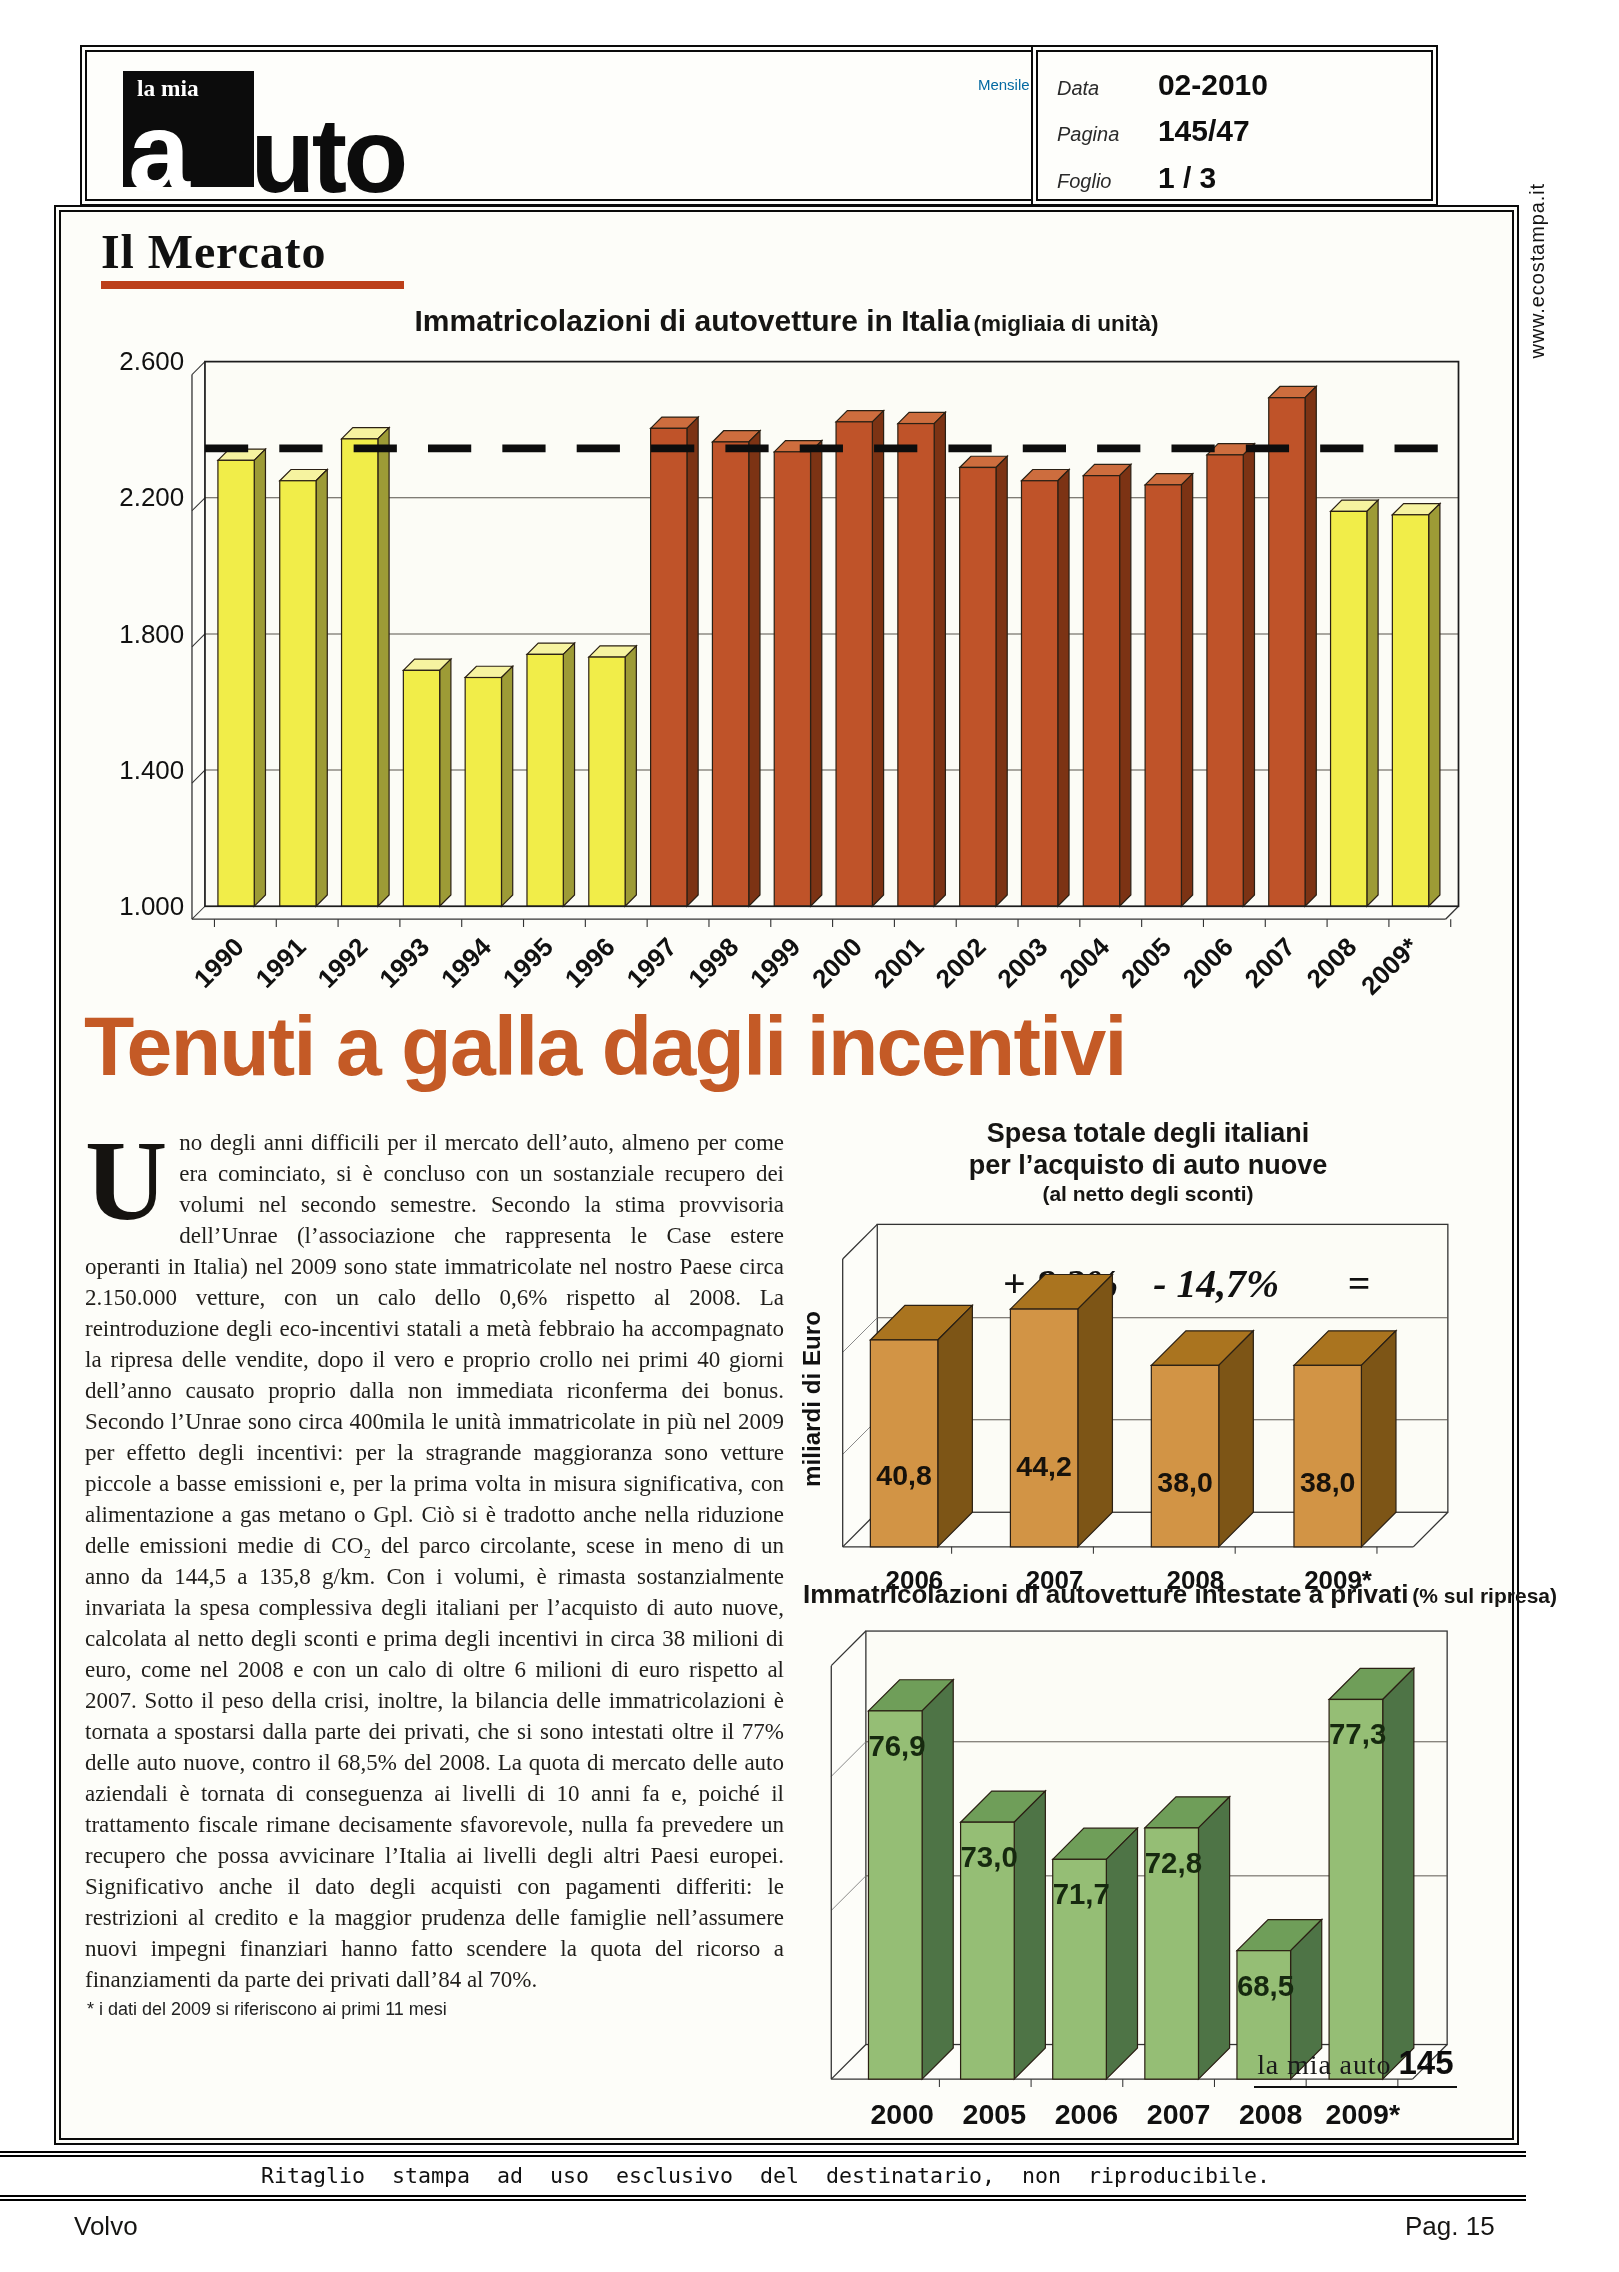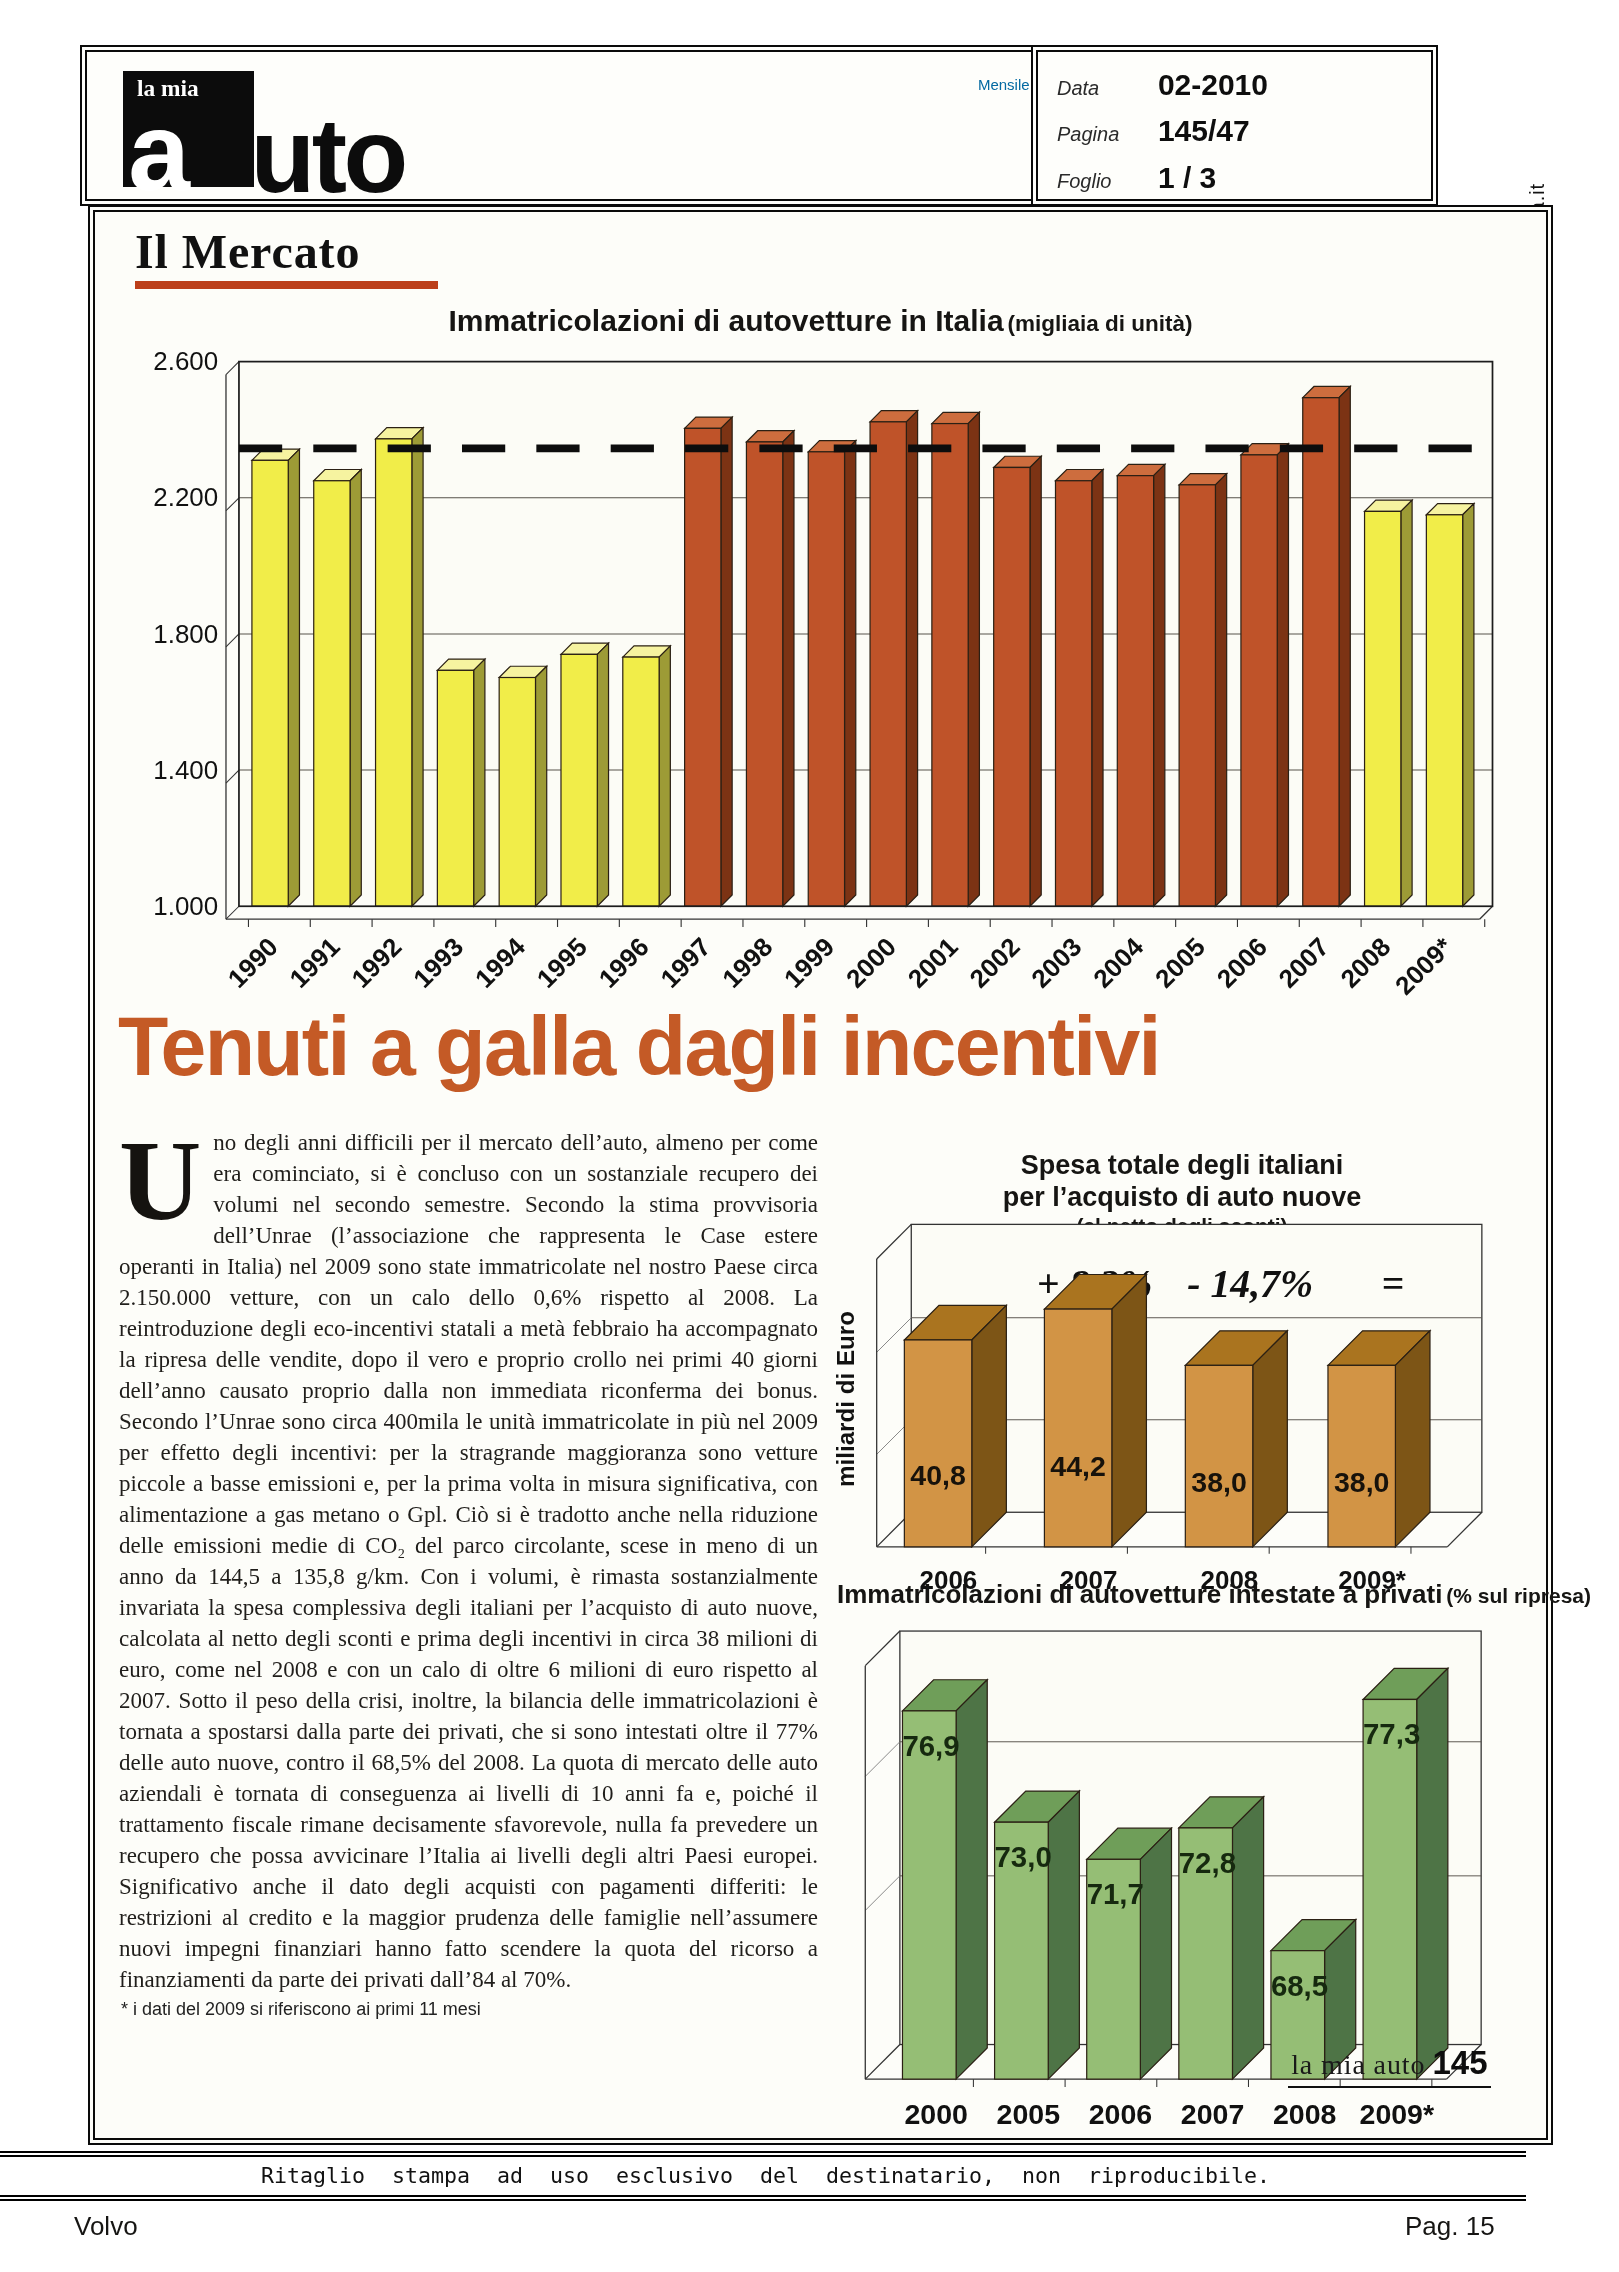--- a/index.html
+++ b/index.html
@@ -18,38 +18,38 @@
   .logo-uto{display:inline-block;font-weight:bold;font-size:106px;line-height:1;color:#0c0c0c;margin-left:-3.5px;position:relative;top:21px;letter-spacing:-3.5px;}
   .hdr-field{position:absolute;left:19px;white-space:nowrap;}
   .hdr-field .lab{display:inline-block;width:97px;font-size:20px;color:#2a2a2a;font-style:italic;}
   .hdr-field .val{font-size:30px;font-weight:bold;color:#0e0e0e;}
 
   .vert{position:absolute;writing-mode:vertical-rl;transform:rotate(180deg);color:#141414;}
   .eco{left:1526px;top:183px;font-size:20px;letter-spacing:0.9px;}
   .code{left:1497px;top:1997px;font-size:19px;color:#2b2b2b;}
 
   
-  .mainframe{left:54px;top:205px;width:1465px;height:1940px;background:#fdfdf9;margin-left:34px;}
+  .mainframe{left:54px;top:205px;width:1465px;height:1940px;background:#fdfdf9;}
   .il-mercato{position:absolute;left:40px;top:12px;}
   .il-mercato .t{font-family:"Liberation Serif",serif;font-weight:bold;font-size:48px;letter-spacing:0.9px;color:#111;}
   .il-mercato .rule{width:303px;height:8.7px;margin-top:1.7px;}
 
   .c1-title{position:absolute;left:0;top:92px;width:100%;text-align:center;}
   .c1-title .big{font-size:30px;font-weight:bold;}
   .c1-title .small{font-size:22.5px;font-weight:bold;}
 
   #chart1{position:absolute;left:14px;top:128px;}
 
   .headline{position:absolute;left:22.5px;top:786px;font-size:84px;font-weight:bold;letter-spacing:-1.7px;white-space:nowrap;transform:scaleX(.98);transform-origin:left top;}
 
   .article{position:absolute;left:24px;top:915px;width:699px;font-family:"Liberation Serif",serif;font-size:23px;line-height:31px;text-align:justify;color:#201e1b;}
   .dropcap{float:left;font-weight:bold;font-size:114px;line-height:83px;padding:12px 12px 0 0;color:#151310;font-family:"Liberation Serif",serif;}
   .footnote{position:absolute;left:26px;top:1787px;font-size:18px;color:#222;}
 
-  .c2-title{position:absolute;left:741px;top:937px;width:692px;text-align:center;line-height:32px;}
+  .c2-title{position:absolute;left:741px;top:905px;width:692px;text-align:center;line-height:32px;}
   .c2-title .l{font-size:27px;font-weight:bold;display:block;}
   .c2-title .s{font-size:21px;font-weight:bold;display:block;line-height:26px;}
   #chart2{position:absolute;left:740px;top:1002px;}
 
   .c3-title{position:absolute;left:742px;top:1367px;width:701px;white-space:nowrap;}
   .c3-title .big{font-size:26px;font-weight:bold;}
   .c3-title .small{font-size:21px;font-weight:bold;}
   #chart3{position:absolute;left:740px;top:1400px;}
 
   .badge{position:absolute;right:55px;top:1832px;border-bottom:2.6px solid #111;padding:0 3.5px 3.5px 3.5px;white-space:nowrap;}

